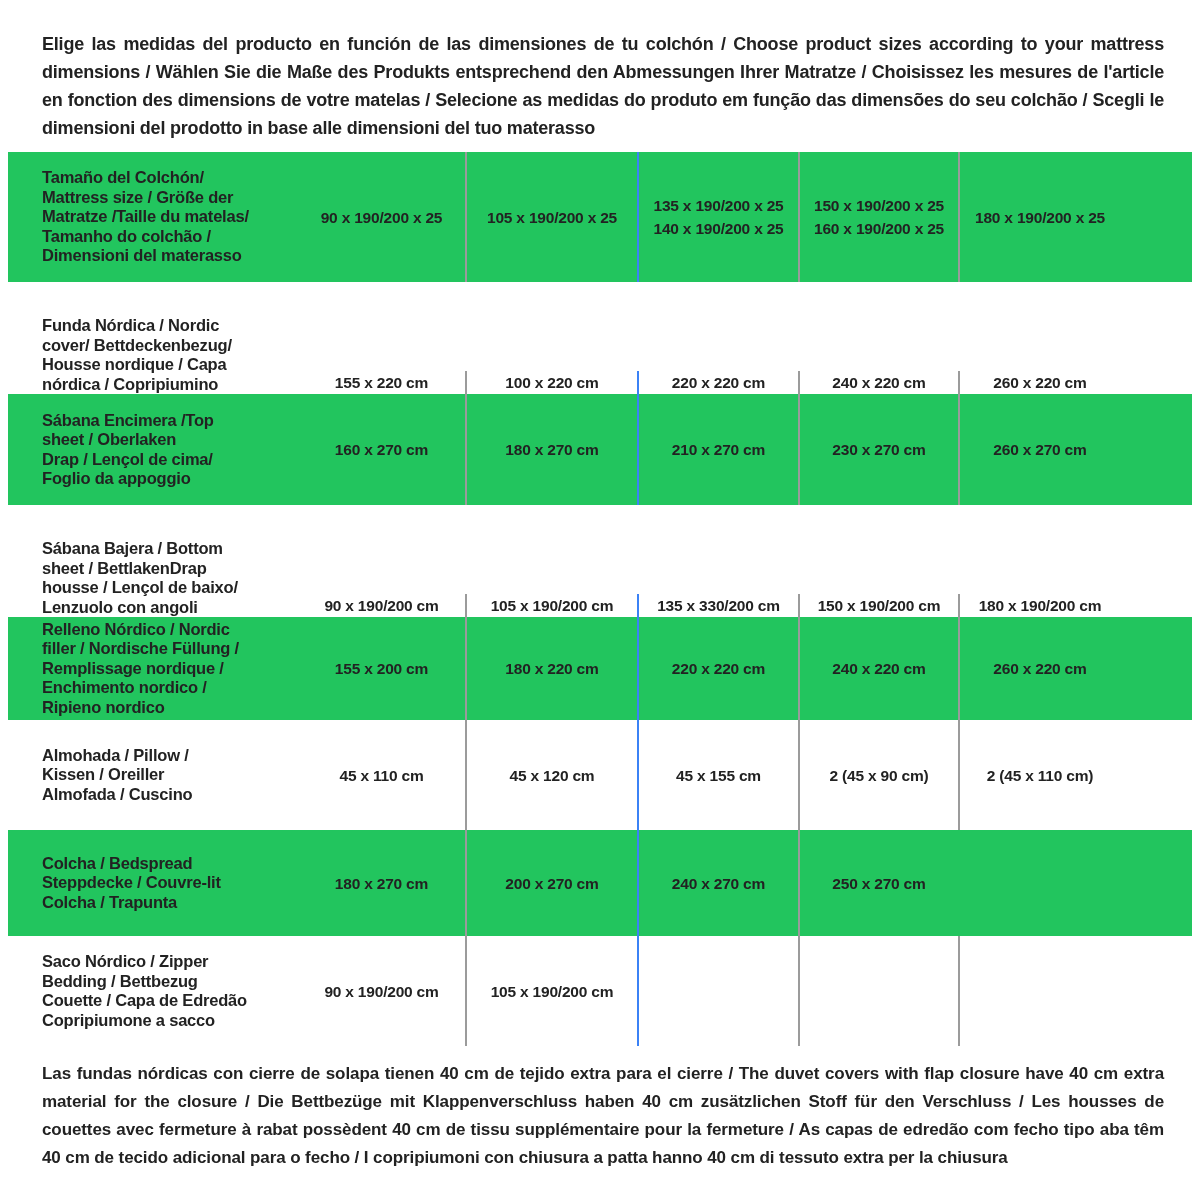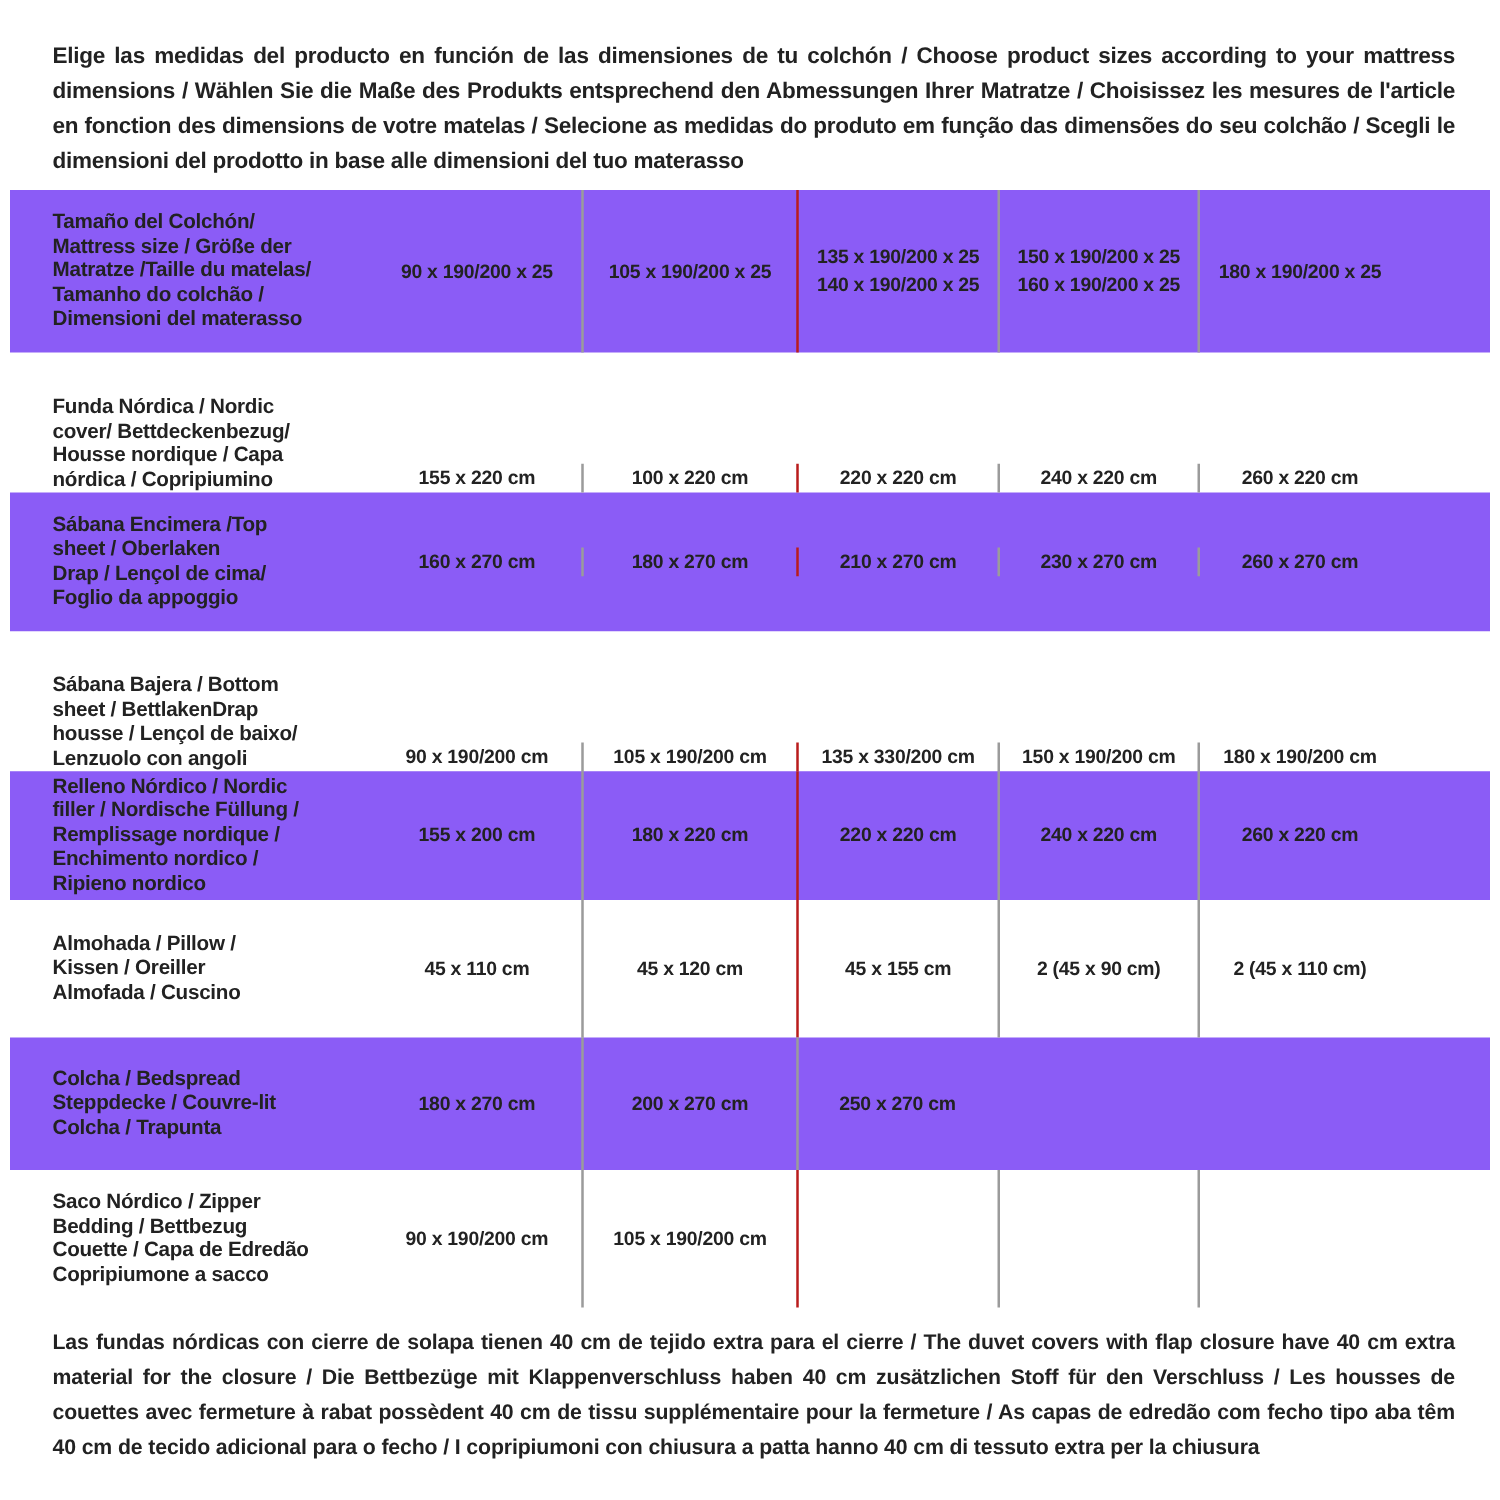--- a/index.html
+++ b/index.html
@@ -18,24 +18,24 @@
     font-size: 18px;
     line-height: 28px;
     text-align: justify;
     letter-spacing: -0.2px;
   }
   .size-table {
     margin: 10px 8px 0 8px;
     width: 1184px;
   }
   .trow { display: flex; }
-  .trow.shaded { background: #8b5cf6; }
+  .trow.shaded { background: #22c55e; }
   .h130 { height: 130px; }
   .h112 { height: 112px; align-items: flex-end; }
-  .h111 { height: 111px; align-items: center; }
+  .h111 { height: 111px; }
   .h125 { height: 103px; }
   .h110 { height: 110px; }
   .h106 { height: 106px; }
   .cell-label {
     width: 290px;
     box-sizing: border-box;
     padding-left: 34px;
     padding-right: 6px;
     display: flex;
     align-items: center;
@@ -50,21 +50,21 @@
     align-items: center;
     justify-content: center;
     text-align: center;
     font-size: 15.5px;
     line-height: 23px;
     white-space: pre-line;
     letter-spacing: -0.2px;
   }
   .c1 { width: 167px; }
   .c2 { width: 172px; border-left: 2px solid #9b9b9b; }
-  .c3 { width: 161px; border-left: 2px solid #b91c1c; }
+  .c3 { width: 161px; border-left: 2px solid #3b82f6; }
   .c4 { width: 160px; border-left: 2px solid #9b9b9b; }
   .c5 { width: 234px; border-left: 2px solid #9b9b9b; padding-right: 72px; }
   .footnote {
     margin: 14px 36px 0 42px;
     font-size: 17px;
     line-height: 28px;
     text-align: justify;
     letter-spacing: -0.1px;
   }
 </style>
@@ -149,20 +149,21 @@
     <div class="cell-val c4">2 (45 x 90 cm)</div>
     <div class="cell-val c5">2 (45 x 110 cm)</div>
   </div>
 
   <div class="trow shaded h106">
     <div class="cell-label">Colcha / Bedspread
 Steppdecke / Couvre-lit
 Colcha / Trapunta</div>
     <div class="cell-val c1">180 x 270 cm</div>
     <div class="cell-val c2">200 x 270 cm</div>
+    <div class="cell-val c3">240 x 270 cm</div>
     <div class="cell-val c4">250 x 270 cm</div>
   </div>
 
   <div class="trow h110">
     <div class="cell-label">Saco Nórdico / Zipper
 Bedding / Bettbezug
 Couette  / Capa de Edredão
 Copripiumone a sacco</div>
     <div class="cell-val c1">90 x 190/200 cm</div>
     <div class="cell-val c2">105 x 190/200 cm</div>

